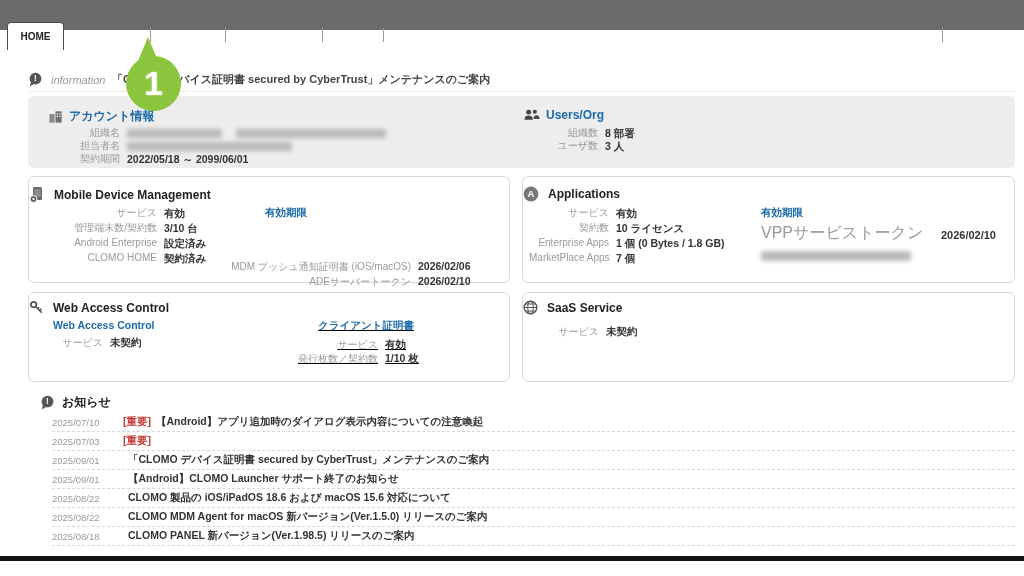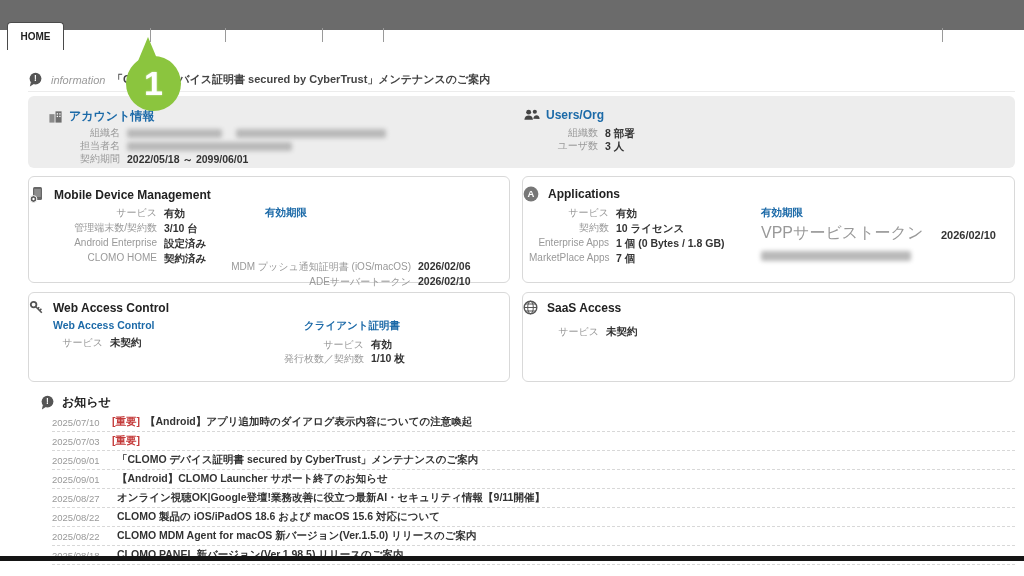--- a/index.html
+++ b/index.html
@@ -45,21 +45,21 @@
   .card-head { position:absolute; left:0; top:9px; display:flex; align-items:center; gap:9px;
     font-size:12px; font-weight:bold; color:#222; }
   .bluelink { color:#1c6aa8; font-size:10.5px; font-weight:bold; text-decoration:none; }
   .graylbl { color:#999; font-size:16px; }
 
   
   .news-head { position:absolute; left:40px; top:394px; display:flex; align-items:center; gap:7px;
     font-size:12px; font-weight:bold; color:#222; }
   .news-list { position:absolute; left:52px; top:413px; width:963px; }
   .news-row { display:flex; align-items:center; height:19px; border-bottom:1px dashed #d8d8d8; }
-  .news-date { width:53px; margin-right:7px; color:#999; font-size:9.5px; white-space:nowrap; }
+  .news-date { width:53px; margin-right:18px; color:#999; font-size:9.5px; white-space:nowrap; }
   .news-tag { color:#c43b3b; font-size:10.5px; font-weight:bold; margin-right:5px; white-space:nowrap; }
   .news-title { color:#333; font-size:10.5px; font-weight:bold; white-space:nowrap; overflow:hidden; }
 
   .bottom-bar { position:absolute; left:0; top:556px; width:1024px; height:5px; background:#151515; }
 
   svg { display:block; }
 </style>
 </head>
 <body>
 
@@ -246,21 +246,21 @@
     </span>
     <span>Web Access Control</span>
   </div>
   <div class="abs" style="left:24px; top:26px;">
     <div class="bluelink" style="margin-bottom:5px;">Web Access Control</div>
     <div class="rowline" style="line-height:13px;">
       <span class="lbl" style="width:50px;">サービス</span>
       <span class="val">未契約</span>
     </div>
   </div>
-  <div class="abs" style="left:224px; top:26px;">
+  <div class="abs" style="left:238px; top:26px;text-decoration:underline;">
     <div class="bluelink" style="margin-left:51px; margin-bottom:5px;">クライアント証明書</div>
     <div class="rowline" style="line-height:13px;">
       <span class="lbl" style="width:111px;">サービス</span>
       <span class="val">有効</span>
     </div>
     <div class="rowline" style="line-height:13px;">
       <span class="lbl" style="width:111px;">発行枚数／契約数</span>
       <span class="val">1/10 枚</span>
     </div>
   </div>
@@ -270,21 +270,21 @@
   <div class="card-head" style="top:7px;">
     <span>
       <svg width="15" height="15" viewBox="0 0 15 15">
           <circle cx="7.5" cy="7.5" r="6.3" fill="none" stroke="#555" stroke-width="1.4"></circle>
           <ellipse cx="7.5" cy="7.5" rx="2.8" ry="6.3" fill="none" stroke="#555" stroke-width="1"></ellipse>
           <line x1="1.2" y1="7.5" x2="13.8" y2="7.5" stroke="#555" stroke-width="1"></line>
           <line x1="2" y1="4" x2="13" y2="4" stroke="#555" stroke-width="1"></line>
           <line x1="2" y1="11" x2="13" y2="11" stroke="#555" stroke-width="1"></line>
         </svg>
     </span>
-    <span>SaaS Access</span>
+    <span>SaaS Service</span>
   </div>
   <div class="abs" style="left:18px; top:32px;">
     <div class="rowline" style="line-height:13px;">
       <span class="lbl" style="width:58px;">サービス</span>
       <span class="val">未契約</span>
     </div>
   </div>
 </div>
 
 <div class="news-head">
@@ -311,25 +311,20 @@
     <span class="news-date">2025/09/01</span>
     <span class="news-tag"></span>
     <span class="news-title">「CLOMO デバイス証明書 secured by CyberTrust」メンテナンスのご案内</span>
   </div>
   <div class="news-row">
     <span class="news-date">2025/09/01</span>
     <span class="news-tag"></span>
     <span class="news-title">【Android】CLOMO Launcher サポート終了のお知らせ</span>
   </div>
   <div class="news-row">
-    <span class="news-date">2025/08/27</span>
-    <span class="news-tag"></span>
-    <span class="news-title">オンライン視聴OK|Google登壇!業務改善に役立つ最新AI・セキュリティ情報【9/11開催】</span>
-  </div>
-  <div class="news-row">
     <span class="news-date">2025/08/22</span>
     <span class="news-tag"></span>
     <span class="news-title">CLOMO 製品の iOS/iPadOS 18.6 および macOS 15.6 対応について</span>
   </div>
   <div class="news-row">
     <span class="news-date">2025/08/22</span>
     <span class="news-tag"></span>
     <span class="news-title">CLOMO MDM Agent for macOS 新バージョン(Ver.1.5.0) リリースのご案内</span>
   </div>
   <div class="news-row">

